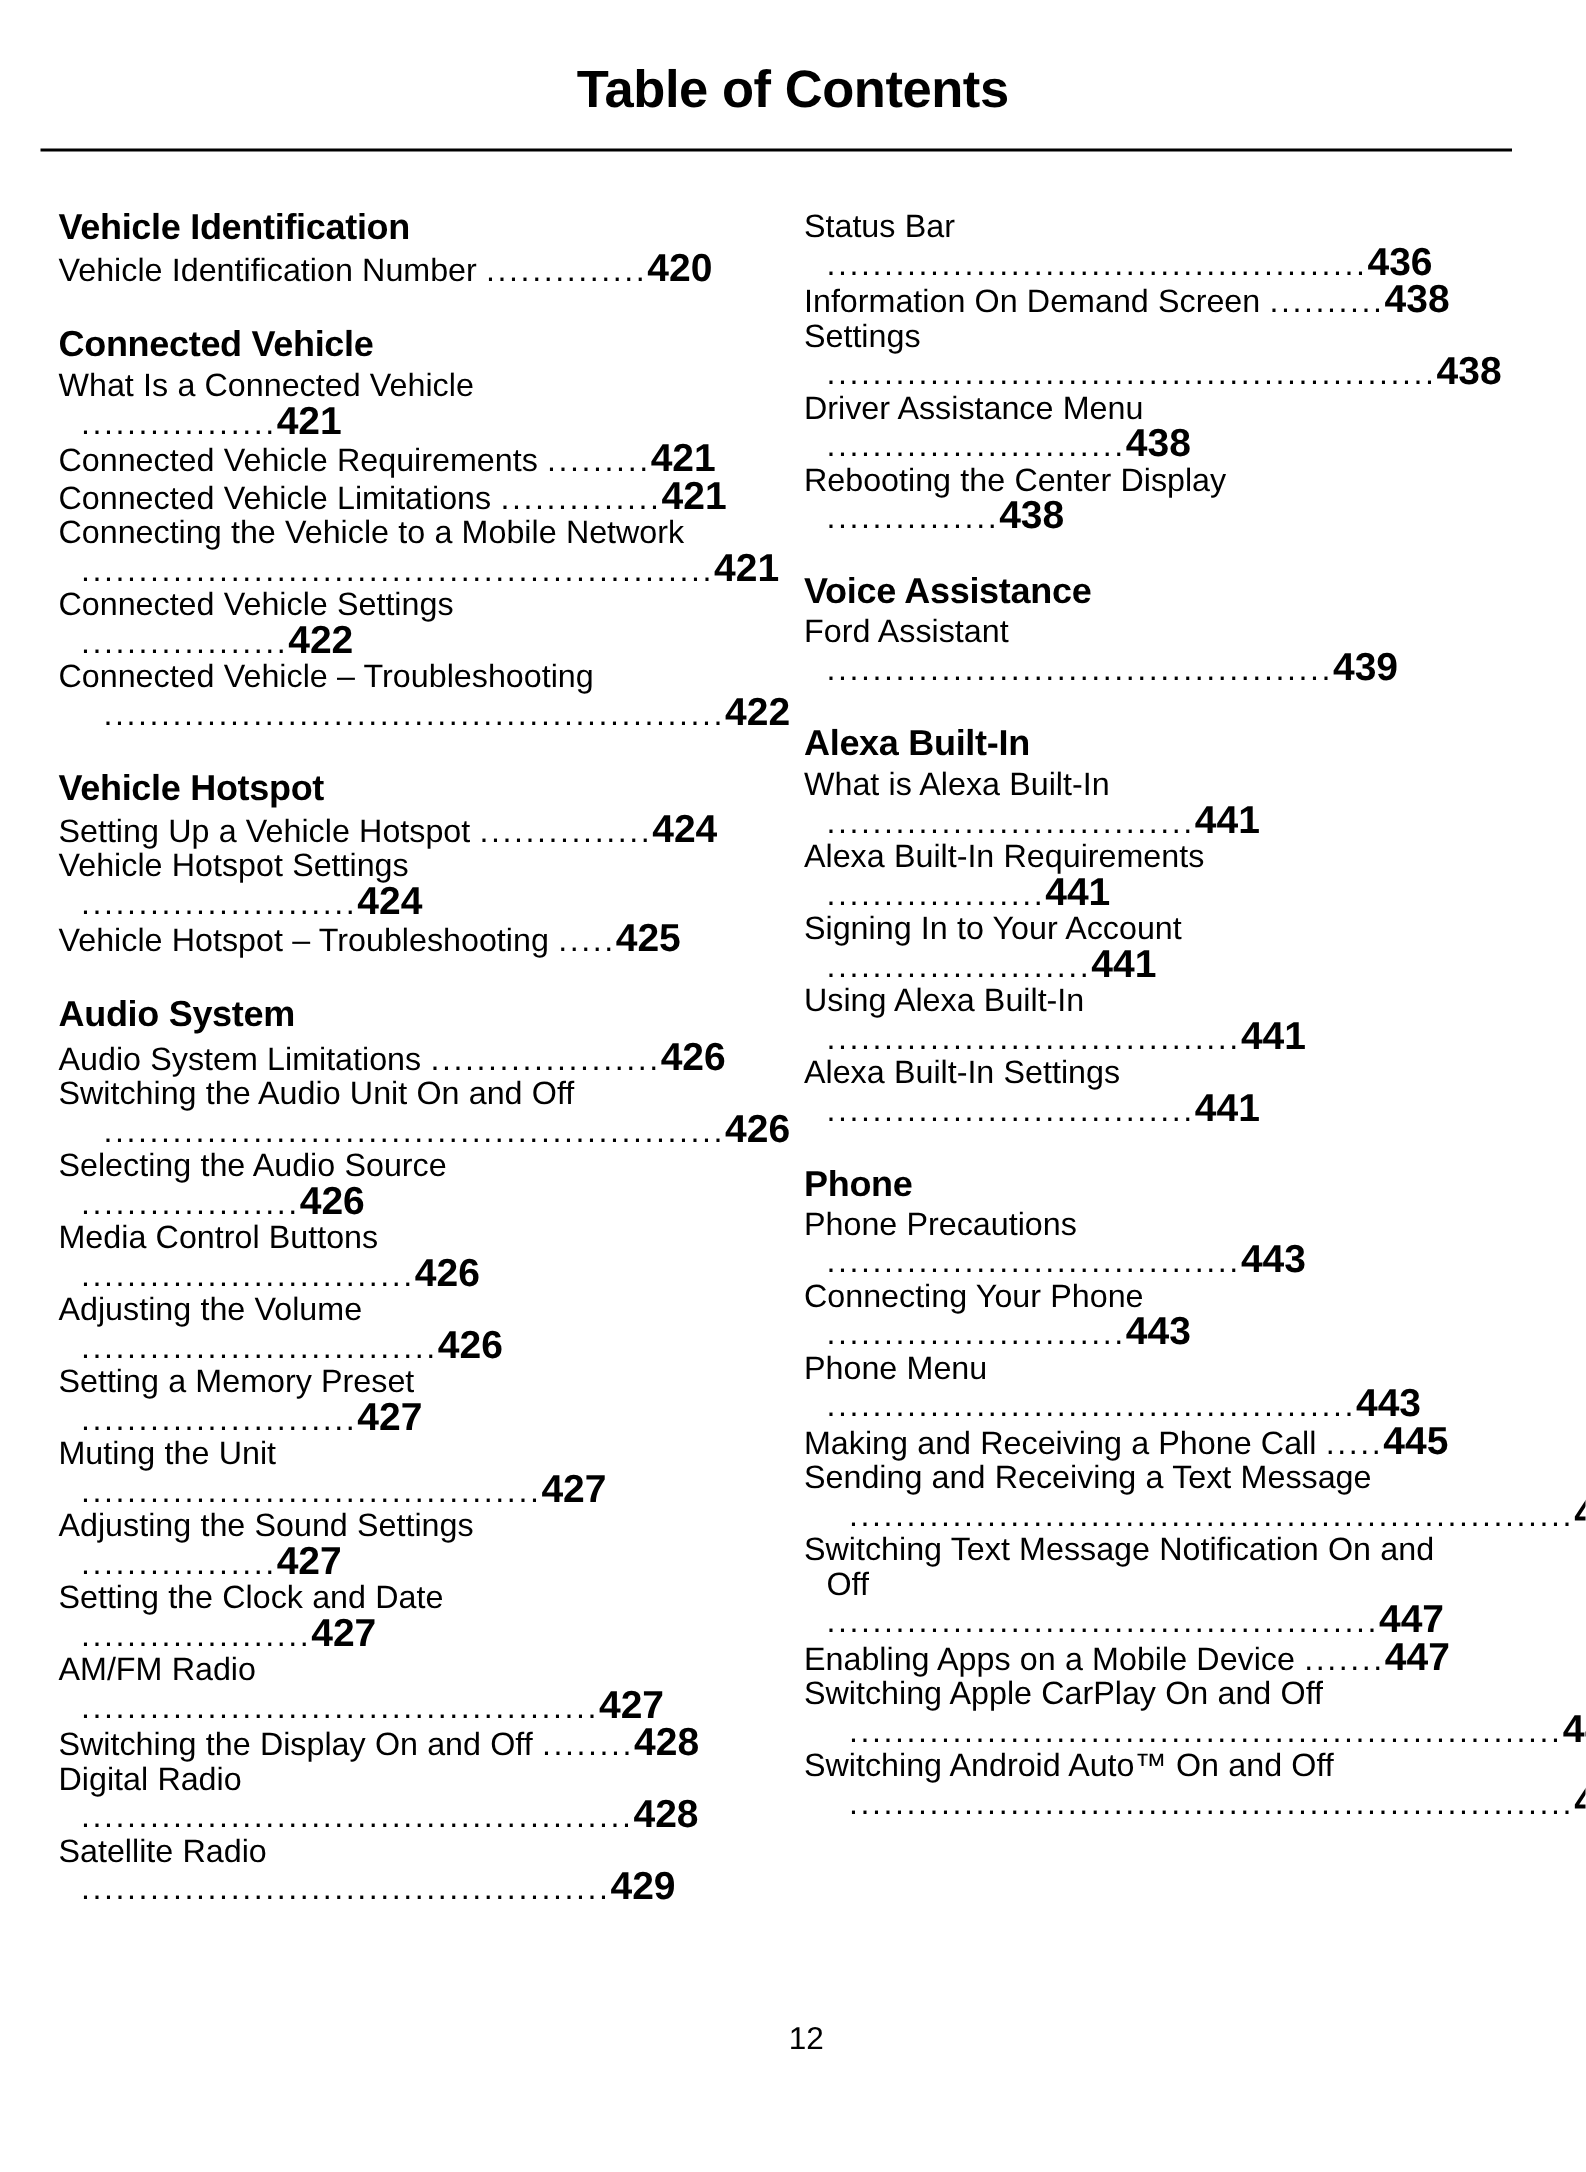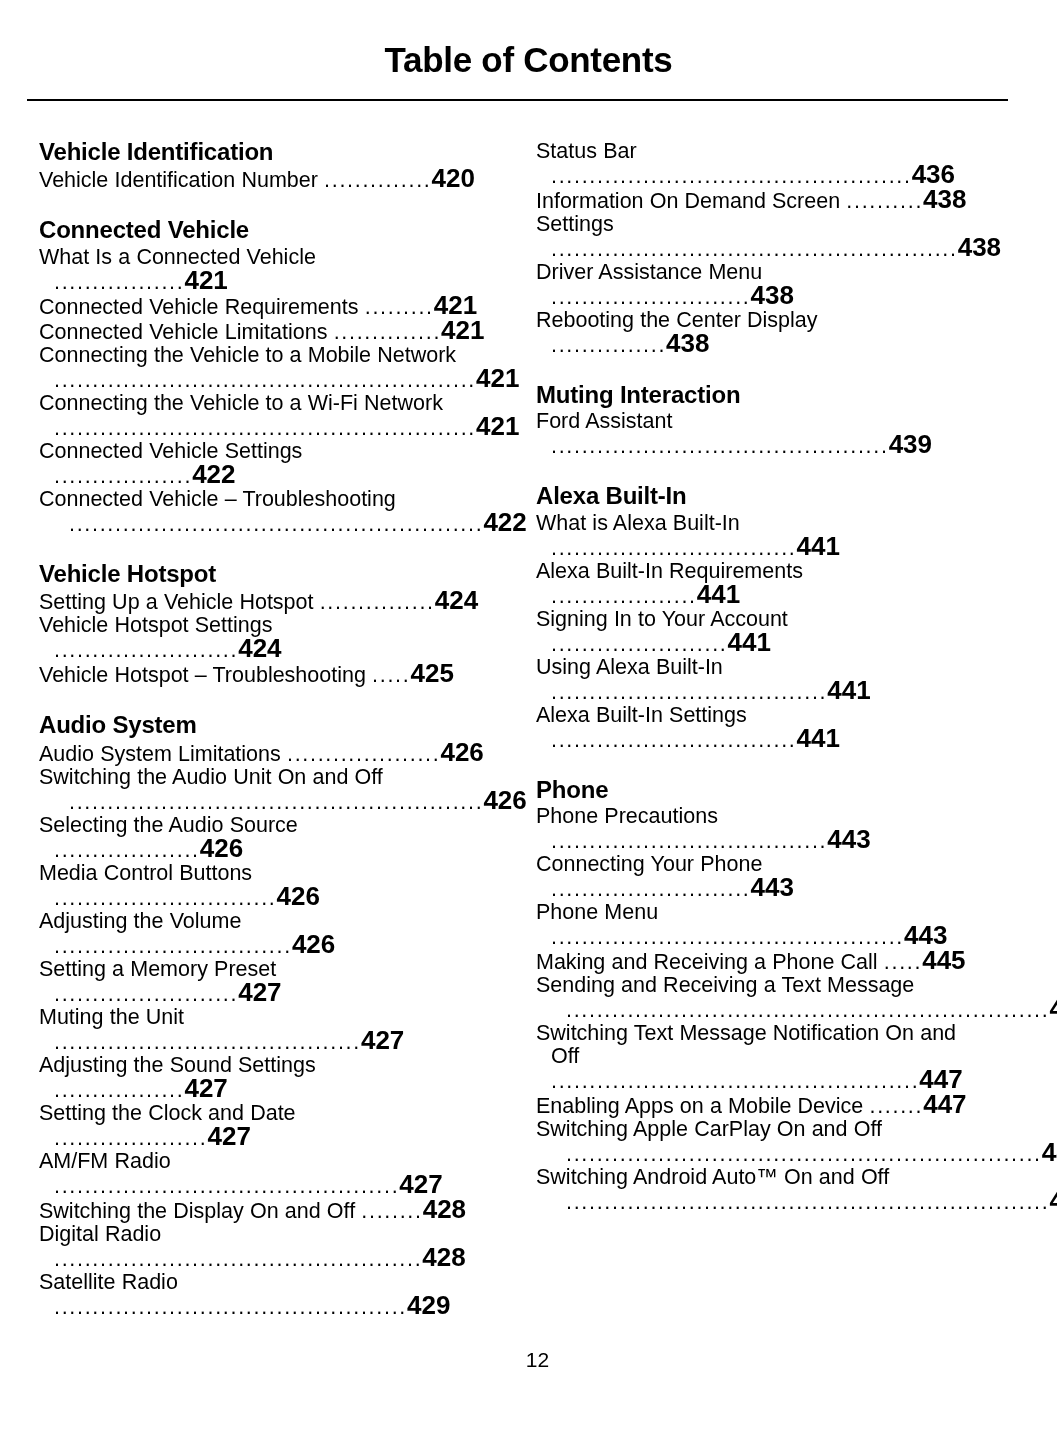--- a/index.html
+++ b/index.html
@@ -117,21 +117,20 @@
         <div class="section">
           <div class="section-heading">Vehicle Identification</div>
           <div class="entry"><span class="lbl">Vehicle Identification Number</span><span> </span><span class="leader">..............</span><span class="pg">420</span></div>
         </div>
         <div class="section">
           <div class="section-heading">Connected Vehicle</div>
           <div class="entry"><span class="lbl">What Is a Connected Vehicle</span><span> </span><span class="leader">.................</span><span class="pg">421</span></div>
           <div class="entry"><span class="lbl">Connected Vehicle Requirements</span><span> </span><span class="leader">.........</span><span class="pg">421</span></div>
           <div class="entry"><span class="lbl">Connected Vehicle Limitations</span><span> </span><span class="leader">..............</span><span class="pg">421</span></div>
           <div class="entry"><span class="lbl">Connecting the Vehicle to a Mobile Network</span><span> </span><span class="leader">.......................................................</span><span class="pg">421</span></div>
-          <div class="entry"><span class="lbl">Connecting the Vehicle to a Wi-Fi Network</span><span> </span><span class="leader">.......................................................</span><span class="pg">421</span></div>
           <div class="entry"><span class="lbl">Connected Vehicle Settings</span><span> </span><span class="leader">..................</span><span class="pg">422</span></div>
           <div class="entry"><span class="lbl">Connected Vehicle – Troubleshooting</span><span class="break-dots"><span class="leader">......................................................</span><span class="pg">422</span></span></div>
         </div>
         <div class="section">
           <div class="section-heading">Vehicle Hotspot</div>
           <div class="entry"><span class="lbl">Setting Up a Vehicle Hotspot</span><span> </span><span class="leader">...............</span><span class="pg">424</span></div>
           <div class="entry"><span class="lbl">Vehicle Hotspot Settings</span><span> </span><span class="leader">........................</span><span class="pg">424</span></div>
           <div class="entry"><span class="lbl">Vehicle Hotspot – Troubleshooting</span><span> </span><span class="leader">.....</span><span class="pg">425</span></div>
         </div>
         <div class="section">
@@ -153,21 +152,21 @@
       </div>
     <div class="col col-right" id="col-right">
         <div class="section">
           <div class="entry"><span class="lbl">Status Bar</span><span> </span><span class="leader">...............................................</span><span class="pg">436</span></div>
           <div class="entry"><span class="lbl">Information On Demand Screen</span><span> </span><span class="leader">..........</span><span class="pg">438</span></div>
           <div class="entry"><span class="lbl">Settings</span><span> </span><span class="leader">.....................................................</span><span class="pg">438</span></div>
           <div class="entry"><span class="lbl">Driver Assistance Menu</span><span> </span><span class="leader">..........................</span><span class="pg">438</span></div>
           <div class="entry"><span class="lbl">Rebooting the Center Display</span><span> </span><span class="leader">...............</span><span class="pg">438</span></div>
         </div>
         <div class="section">
-          <div class="section-heading">Muting Interaction</div>
+          <div class="section-heading">Voice Assistance</div>
           <div class="entry"><span class="lbl">Ford Assistant</span><span> </span><span class="leader">............................................</span><span class="pg">439</span></div>
         </div>
         <div class="section">
           <div class="section-heading">Alexa Built-In</div>
           <div class="entry"><span class="lbl">What is Alexa Built-In</span><span> </span><span class="leader">................................</span><span class="pg">441</span></div>
           <div class="entry"><span class="lbl">Alexa Built-In Requirements</span><span> </span><span class="leader">...................</span><span class="pg">441</span></div>
           <div class="entry"><span class="lbl">Signing In to Your Account</span><span> </span><span class="leader">.......................</span><span class="pg">441</span></div>
           <div class="entry"><span class="lbl">Using Alexa Built-In</span><span> </span><span class="leader">....................................</span><span class="pg">441</span></div>
           <div class="entry"><span class="lbl">Alexa Built-In Settings</span><span> </span><span class="leader">................................</span><span class="pg">441</span></div>
         </div>

